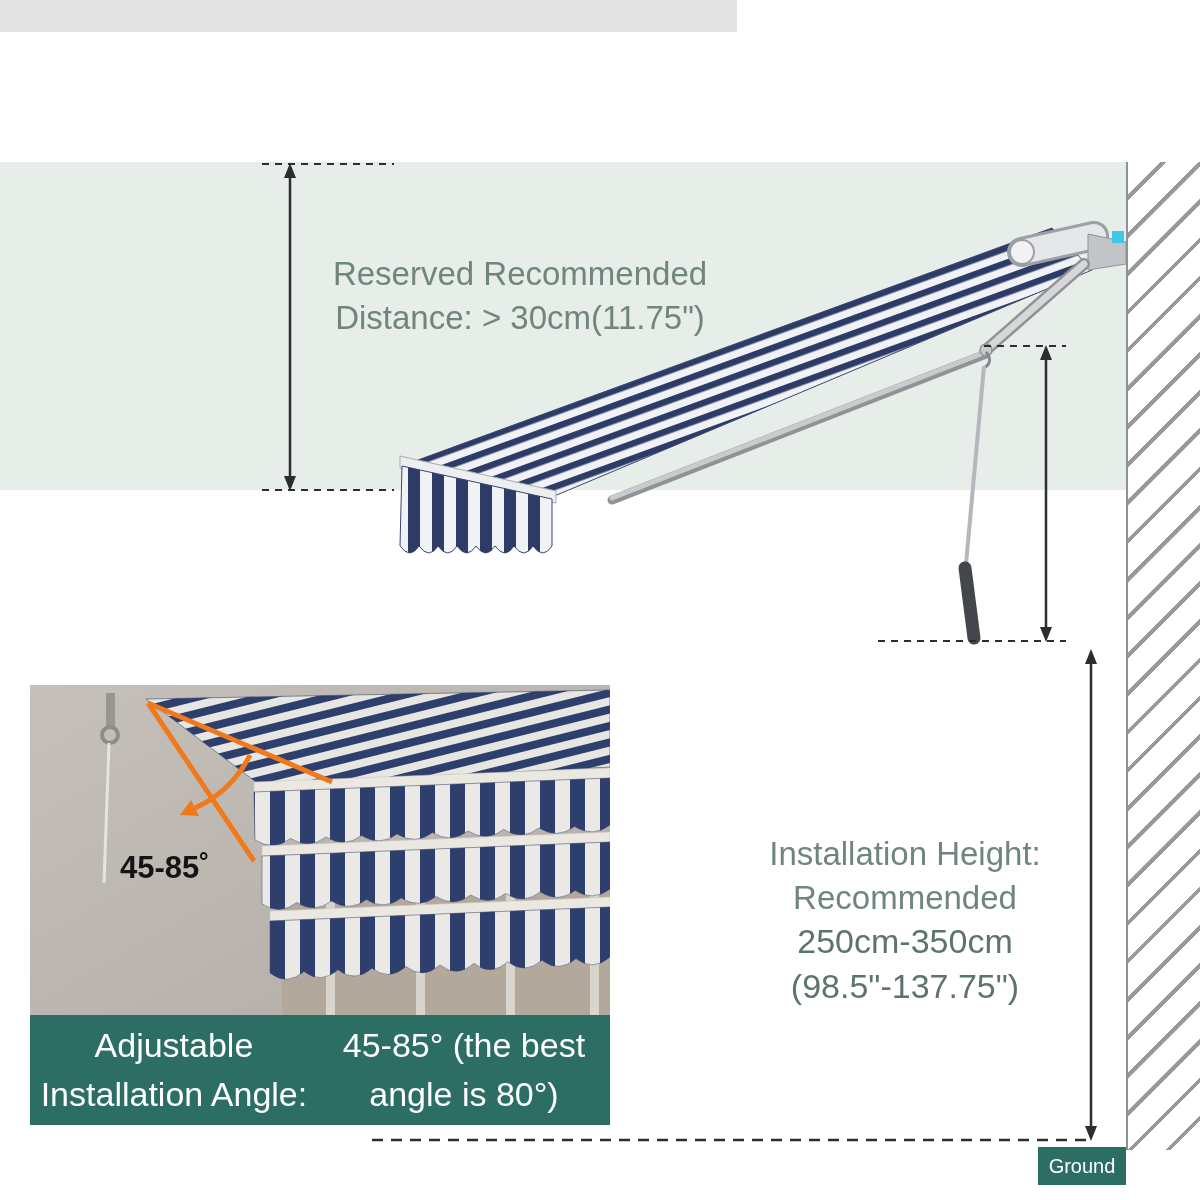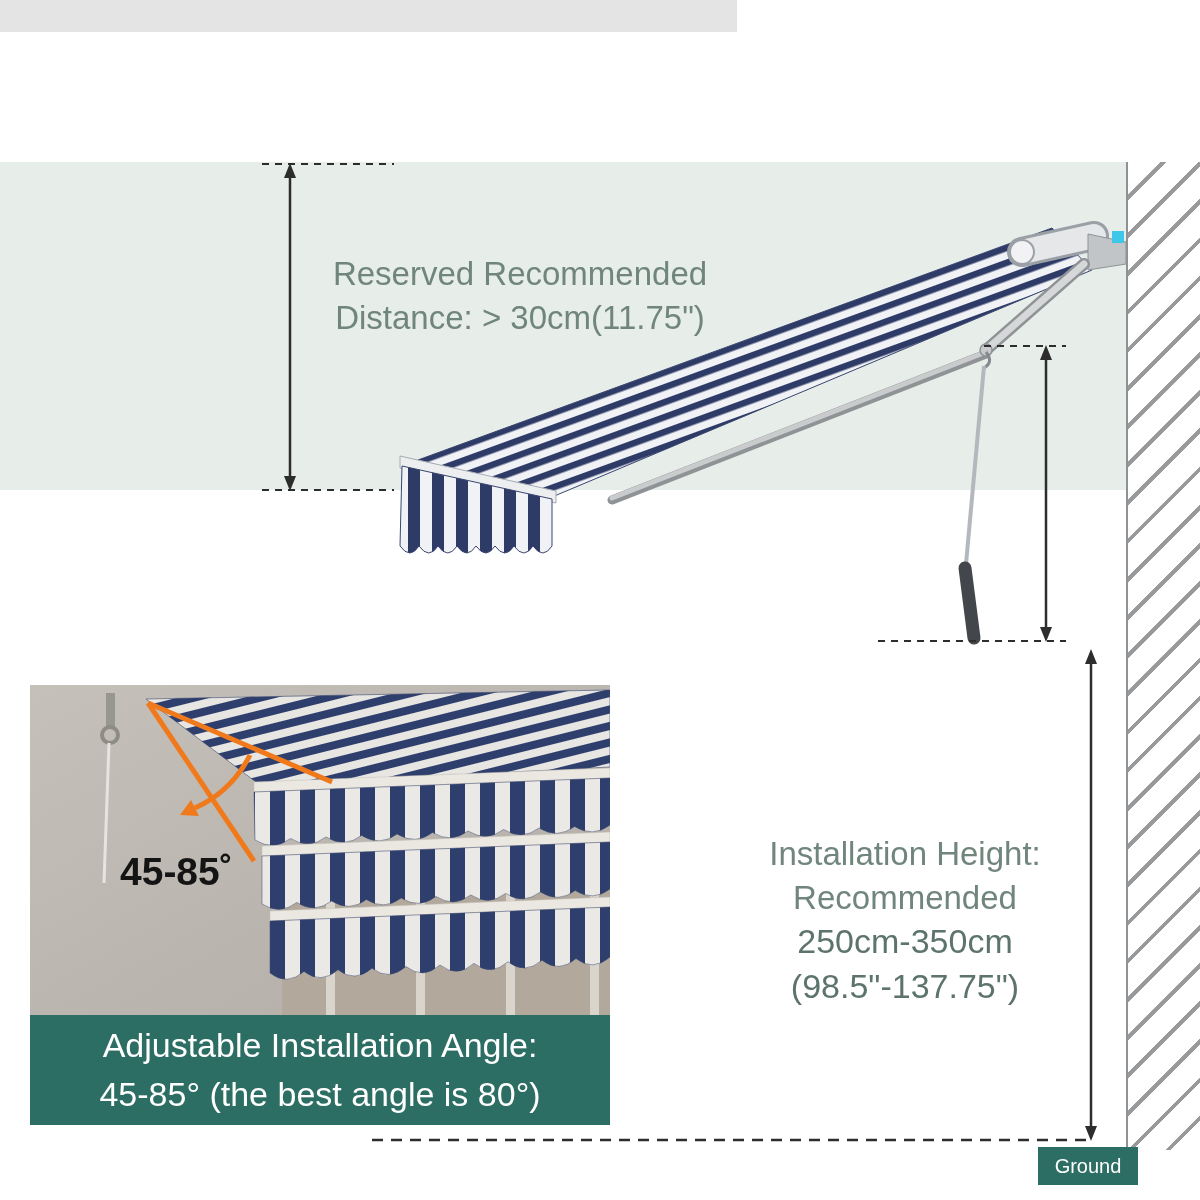--- a/index.html
+++ b/index.html
@@ -39,32 +39,32 @@
     font-size:33px; line-height:1.32; text-align:center;
   }
   .note.reserved { left:285px; top:252px; width:470px; }
   .note.crank    { left:610px; top:456px; width:380px; }
   .note.height   { left:695px; top:832px; width:420px; }
   .note .strong  { font-weight:normal; font-size:34px; color:#5d746b; }
 
   .inset-photo { left:30px; top:685px; width:580px; height:330px; }
   .inset-photo svg { display:block; width:580px; height:330px; }
   .angle-label {
-    left:120px; top:850px; font-size:39px; font-weight:bold; color:#141414;
+    left:120px; top:850px; font-size:31px; font-weight:bold; color:#141414;
     white-space:nowrap;
   }
   .angle-banner {
     left:30px; top:1015px; width:580px; height:110px;
     background: var(--banner_teal, #2c6e63);
     color:#ffffff; font-size:34px; line-height:1.45;
-    display:flex; flex-direction:column; align-items:center; justify-content:center;
+    display:flex; flex-direction:row; align-items:center; justify-content:center;
     text-align:center;
   }
   .ground-box {
-    left:1038px; top:1147px; width:100px; height:38px;
+    left:1038px; top:1147px; width:88px; height:38px;
     background: var(--banner_teal, #2c6e63);
     color:#ffffff; font-size:20px;
     display:flex; align-items:center; justify-content:center;
   }
 </style>
 </head>
 <body>
 
 <div class="page">
 

